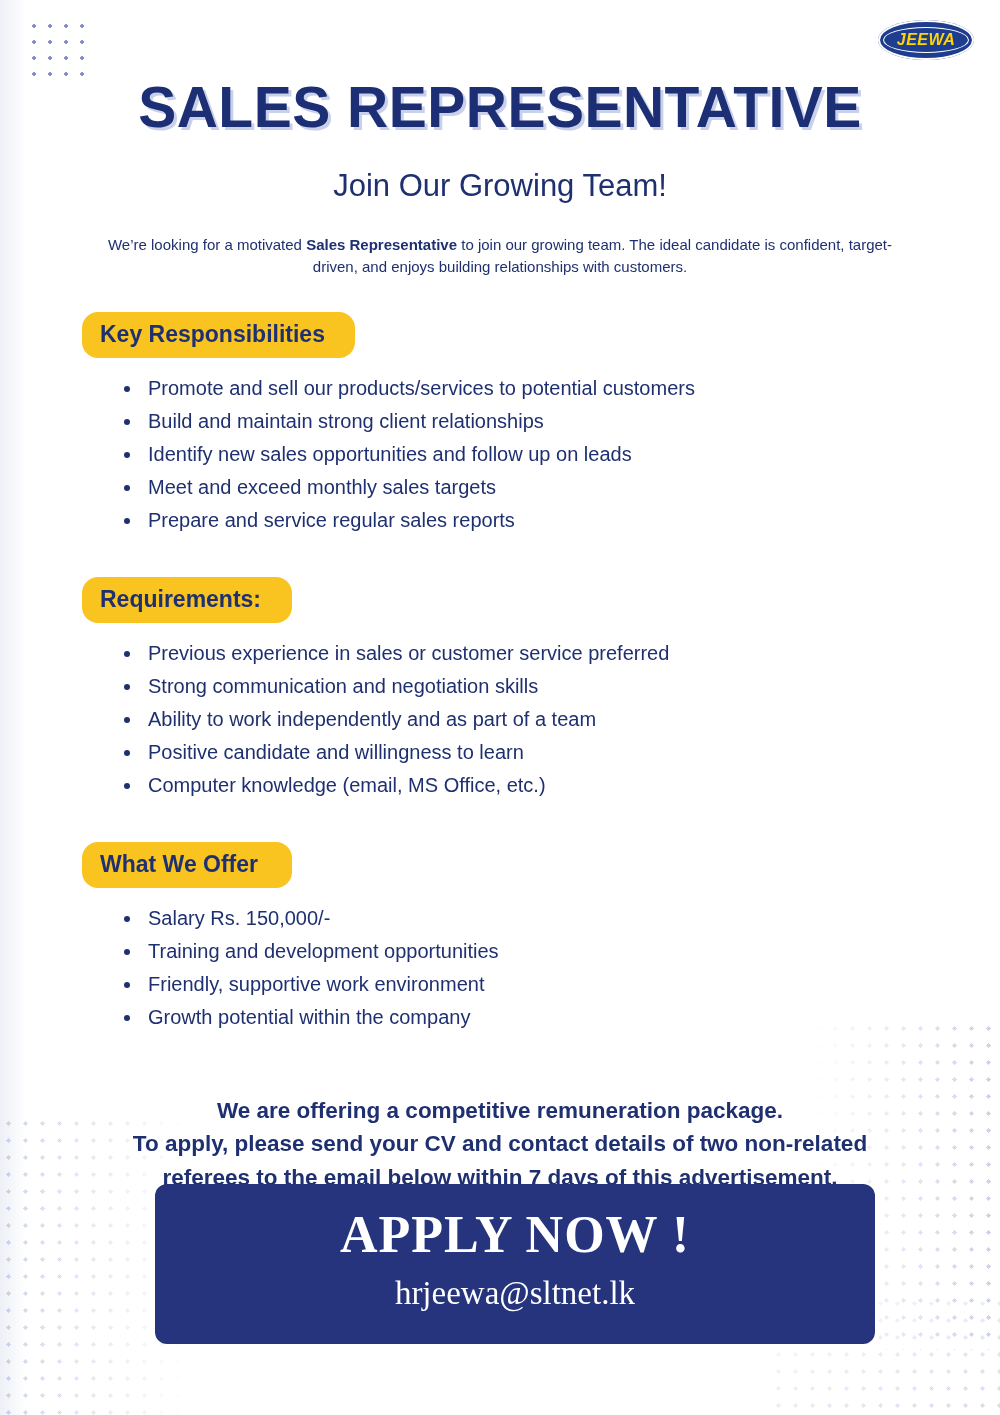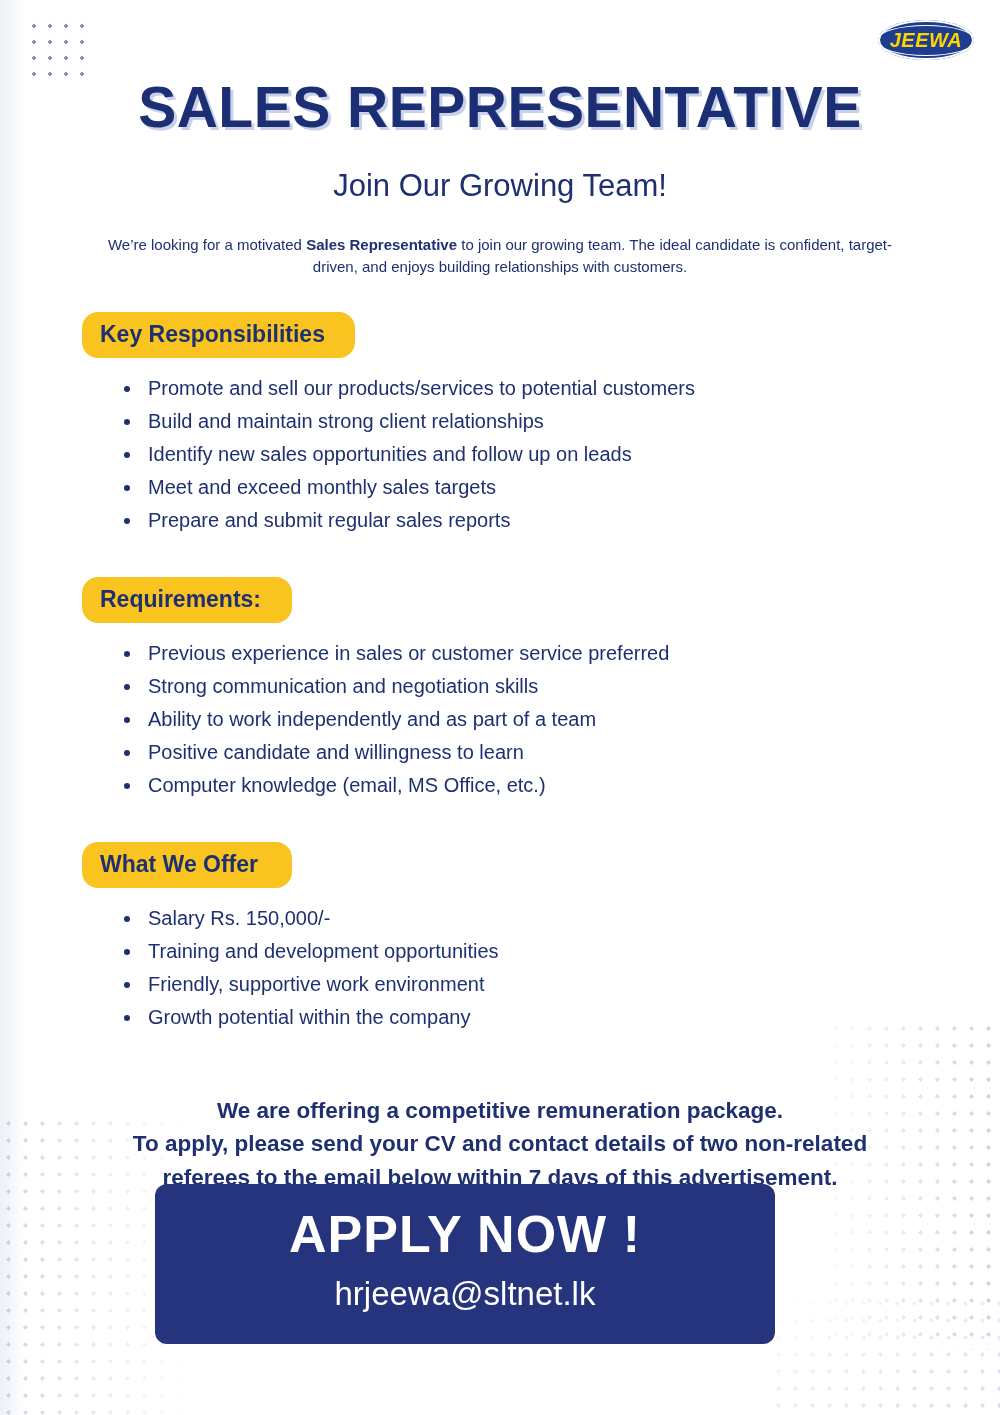--- a/index.html
+++ b/index.html
@@ -87,21 +87,21 @@
     box-shadow: 0 0 0 2px #ffffff inset;
   }
   .logo-inner {
     border: 1.5px solid #ffffff;
     border-radius: 50%;
     padding: 3px 13px;
   }
   .logo-text {
     color: #ffd400;
     font-weight: bold;
-    font-size: 20px;
+    font-size: 16px;
     letter-spacing: 0.5px;
     font-style: italic;
     font-family: "Liberation Sans", sans-serif;
   }
 
   
   .header {
     position: relative;
     padding-top: 74px;
     text-align: center;
@@ -181,28 +181,29 @@
     font-weight: bold;
     line-height: 1.5;
     color: #1f3070;
   }
 
   
   .apply {
     position: absolute;
     left: 155px;
     top: 1184px;
-    width: 620px;
+    width: 720px;
     height: 160px;
     background: #25347c;
     border-radius: 12px;
     text-align: center;
     color: #ffffff;
     box-sizing: border-box;
     padding-top: 22px;
+    font-family: Liberation Serif, serif;
   }
   .apply-title {
     font-size: 52px;
     font-weight: bold;
     letter-spacing: 1px;
     line-height: 1.1;
   }
   .apply-email {
     font-size: 33px;
     margin-top: 12px;
@@ -236,21 +237,21 @@
     <span>We’re looking for a motivated </span><b>Sales Representative</b><span> to join our growing team. The ideal candidate is confident, target-driven, and enjoys building relationships with customers.</span>
   </div>
 
   <div class="section">
     <div class="badge">Key Responsibilities</div>
     <ul class="bullets">
       <li>Promote and sell our products/services to potential customers</li>
       <li>Build and maintain strong client relationships</li>
       <li>Identify new sales opportunities and follow up on leads</li>
       <li>Meet and exceed monthly sales targets</li>
-      <li>Prepare and submit regular sales reports</li>
+      <li>Prepare and service regular sales reports</li>
     </ul>
   </div>
 
   <div class="section">
     <div class="badge">Requirements:</div>
     <ul class="bullets">
       <li>Previous experience in sales or customer service preferred</li>
       <li>Strong communication and negotiation skills</li>
       <li>Ability to work independently and as part of a team</li>
       <li>Positive candidate and willingness to learn</li>

